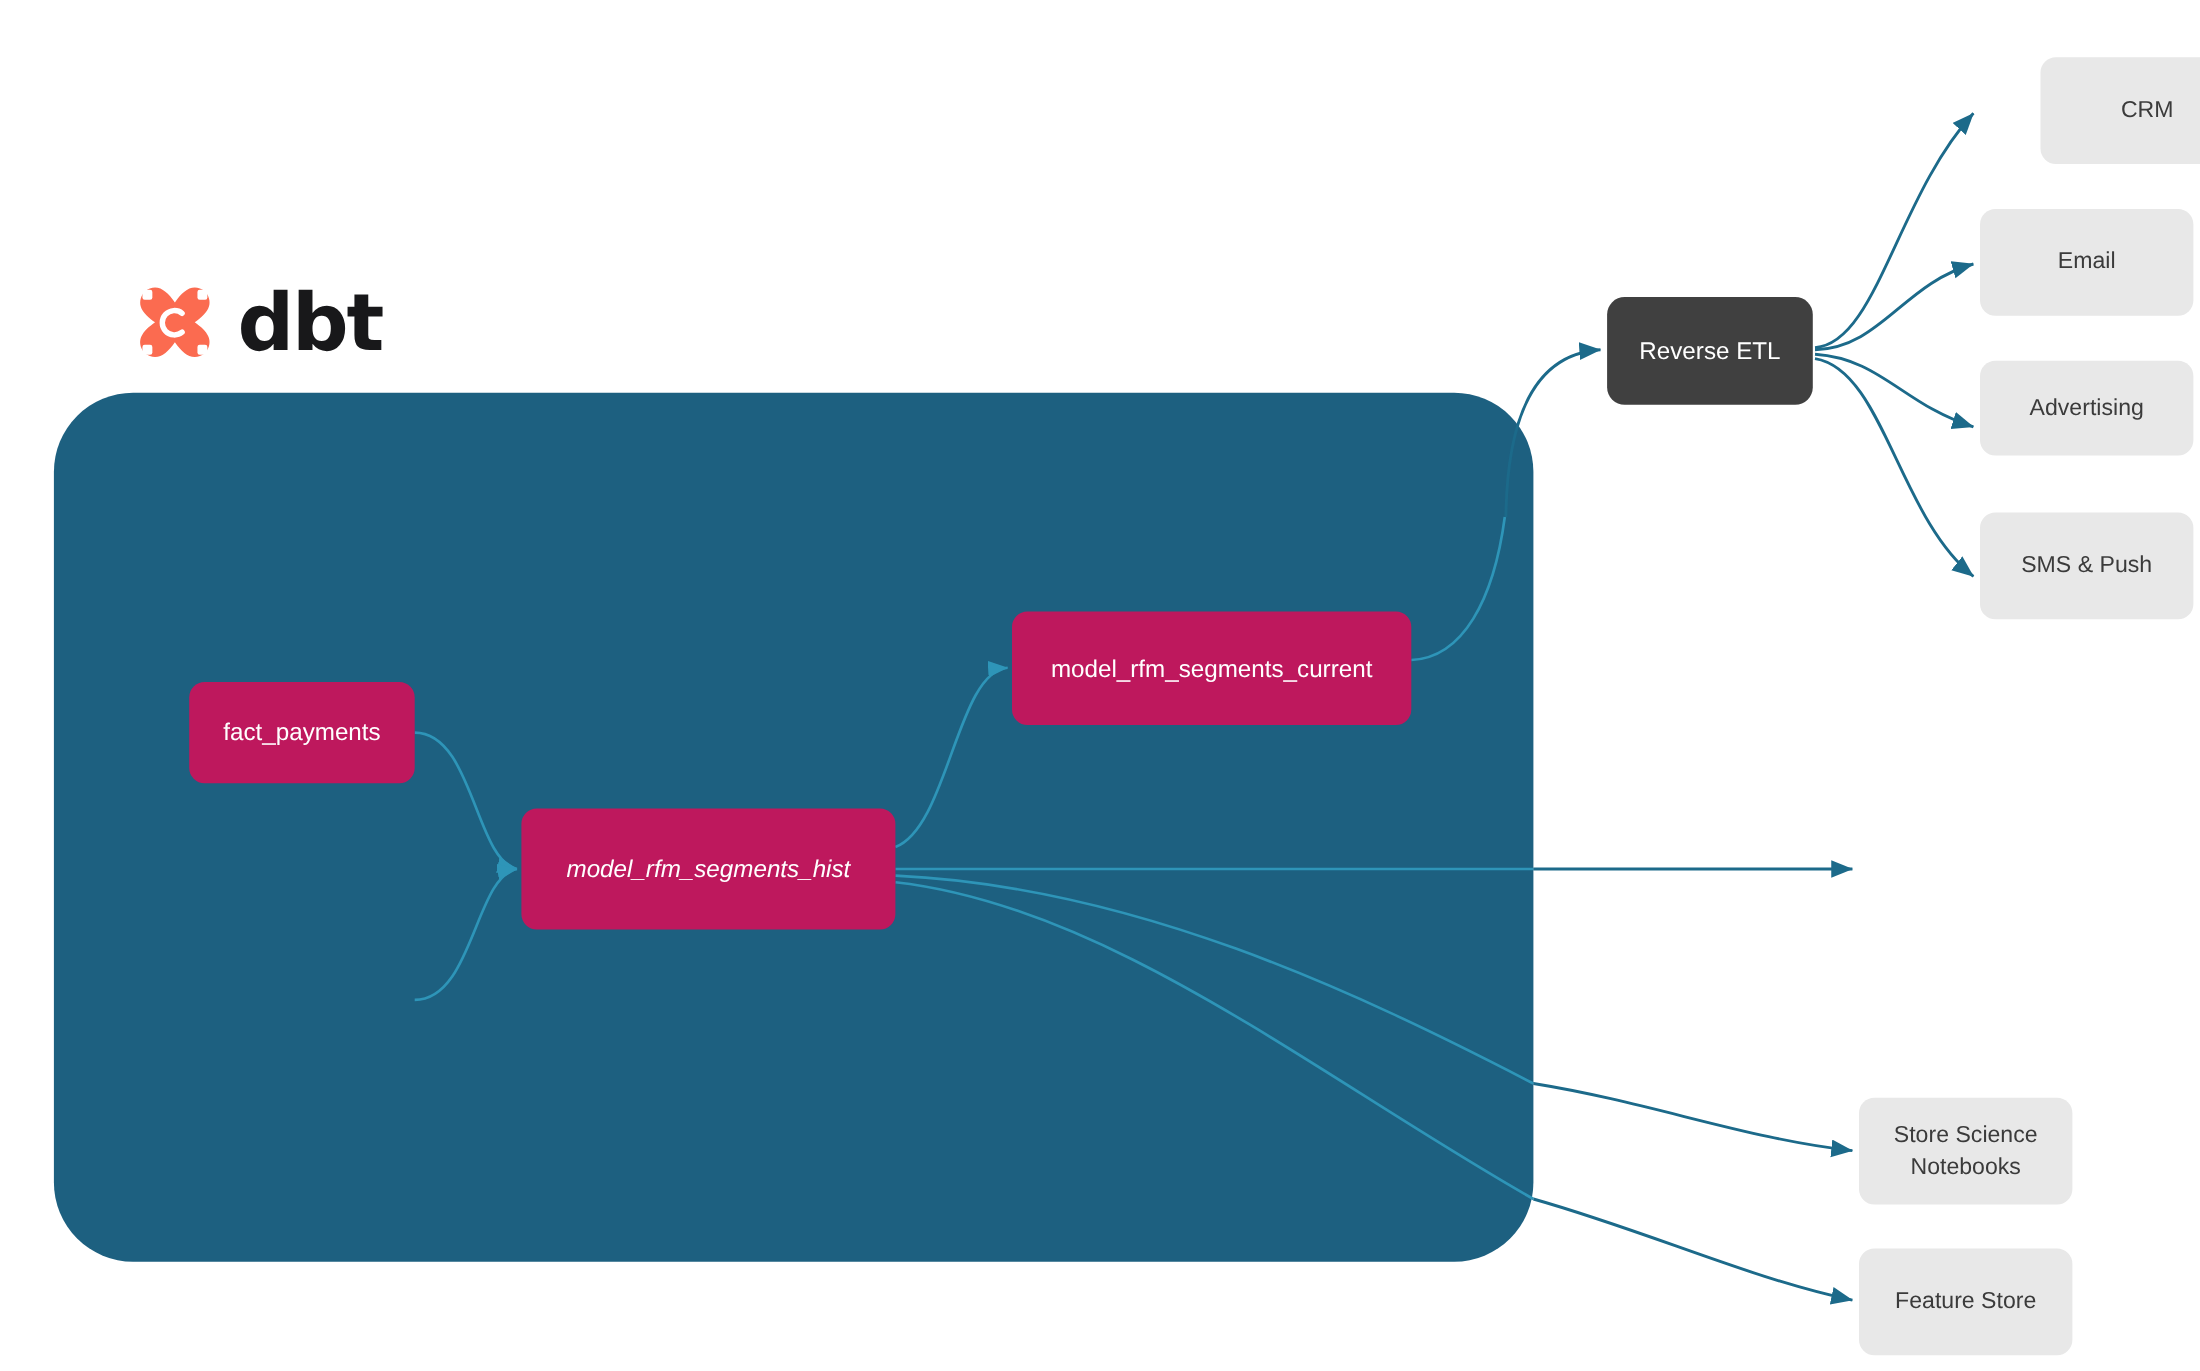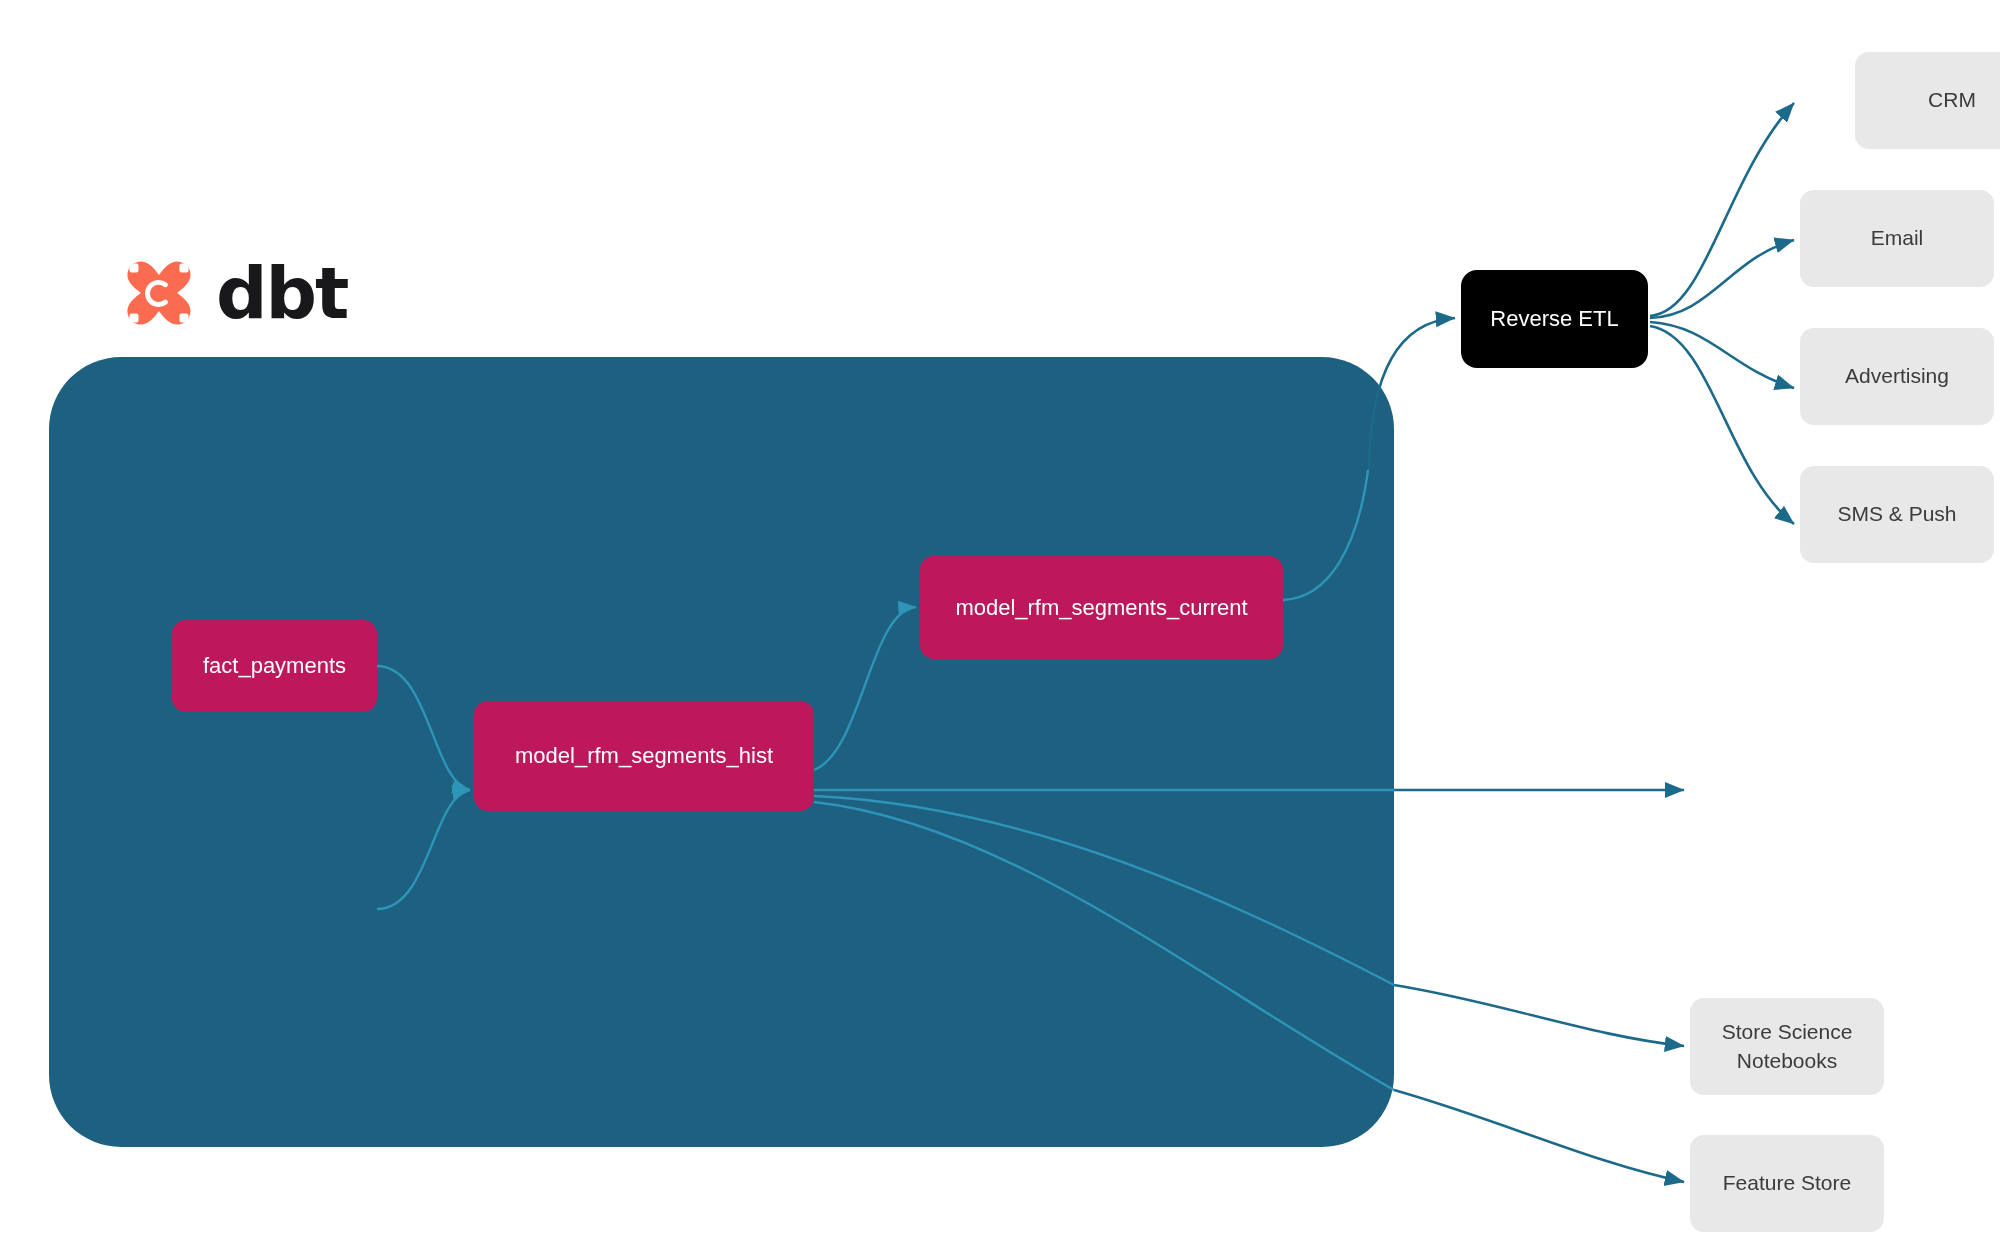--- a/index.html
+++ b/index.html
@@ -62,42 +62,42 @@
     box-sizing: border-box;
     border-radius: 14px;
   }
   .node-model {
     background: #be185d;
     color: #ffffff;
     font-size: 22px;
     padding: 0 18px;
   }
   .node-etl {
-    background: #000000;
+    background: #404040;
     color: #ffffff;
     font-size: 22px;
     border-radius: 16px;
   }
   .node-dest {
     background: #E8E8E8;
     color: #3b3b3b;
     font-size: 21px;
     border-radius: 14px;
     line-height: 1.35;
   }
 
   #node-fact-payments      { left: 172px;  top: 620px;  width: 205px; height: 92px; }
   #node-dim-calendar       { left: 172px;  top: 863px;  width: 205px; height: 92px; }
-  #node-hist               { left: 474px;  top: 701px;  width: 340px; height: 110px; }
+  #node-hist               { left: 474px;  top: 735px;  width: 340px; height: 110px; font-style: italic; }
   #node-current            { left: 920px;  top: 556px;  width: 363px; height: 103px; }
   #node-reverse-etl        { left: 1461px; top: 270px;  width: 187px; height: 98px; }
 
   #node-crm                { left: 1855px; top: 52px;   width: 194px; height: 97px; }
   #node-email              { left: 1800px; top: 190px;  width: 194px; height: 97px; }
-  #node-advertising        { left: 1800px; top: 328px;  width: 194px; height: 97px; }
+  #node-advertising        { left: 1800px; top: 328px;  width: 194px; height: 86px; }
   #node-sms-push           { left: 1800px; top: 466px;  width: 194px; height: 97px; }
   #node-bi-dashboards      { left: 1690px; top: 742px;  width: 194px; height: 97px; }
   #node-data-science       { left: 1690px; top: 998px;  width: 194px; height: 97px; }
   #node-feature-store      { left: 1690px; top: 1135px; width: 194px; height: 97px; }
 
   #edges-outer, #edges-inner {
     position: absolute;
     left: 0;
     top: 0;
     width: 2000px;

